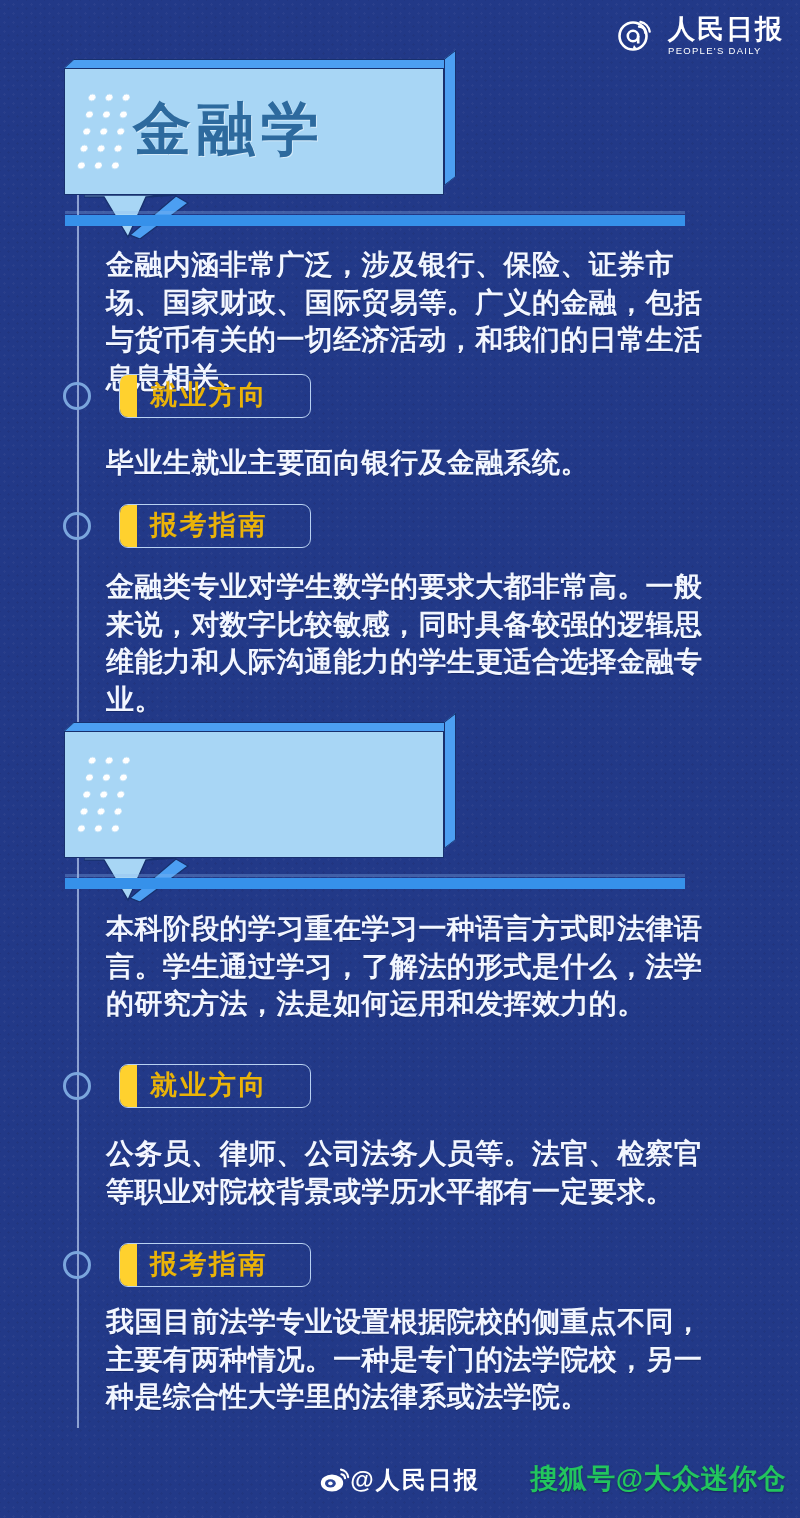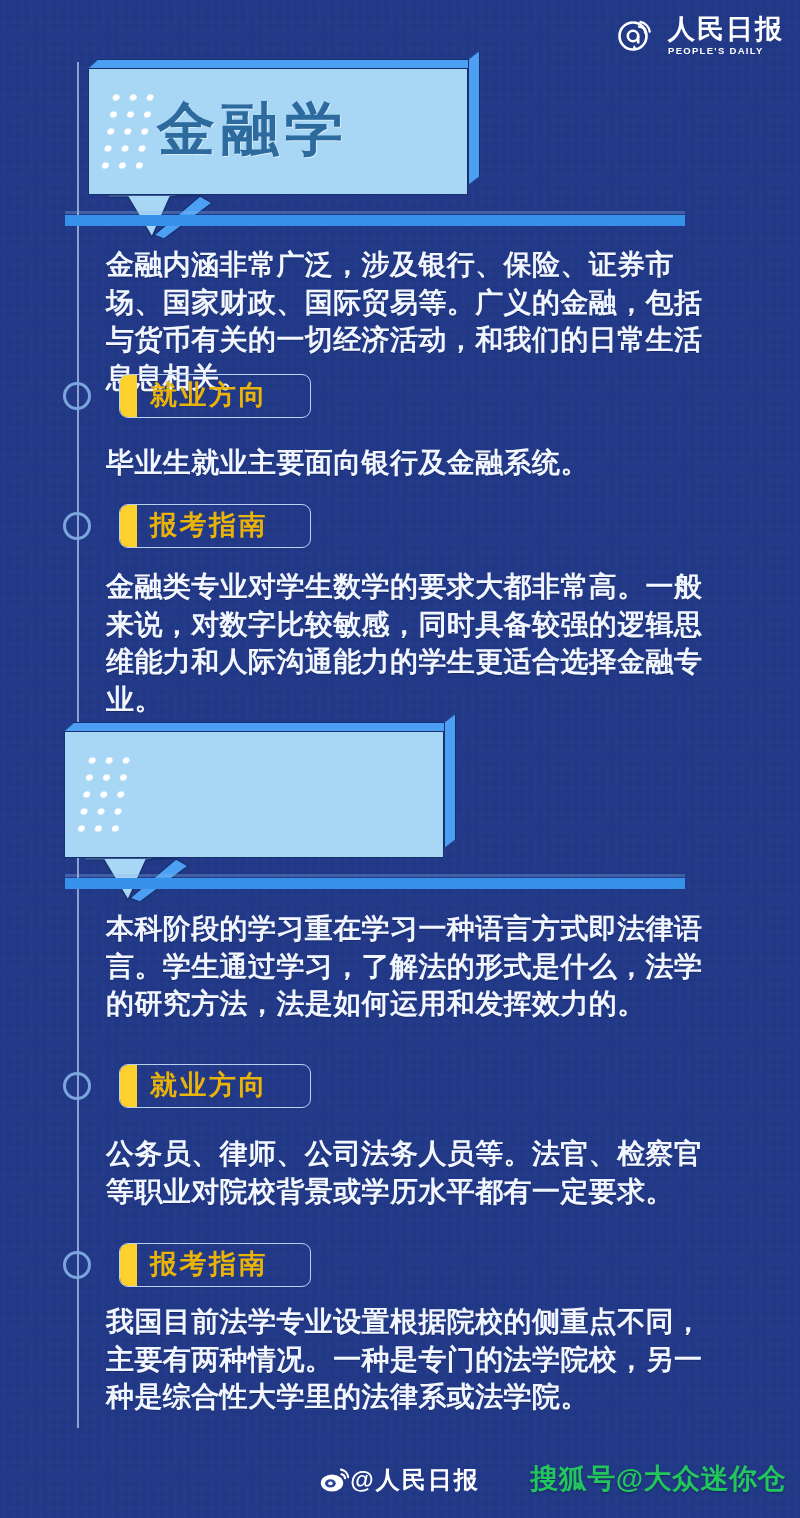--- a/index.html
+++ b/index.html
@@ -46,21 +46,21 @@
     flex:0 0 auto;
   }
   .brand-at svg{display:block}
   .brand-text-wrap{ display:flex; flex-direction:column; align-items:flex-start; }
   .brand-cn{
     font-size:27px; font-weight:bold; letter-spacing:2px;
     line-height:1.02; color:#fff;
   }
   .brand-en{
     font-size:9.5px; letter-spacing:1.3px; color:#fff;
-    margin-top:1px; font-weight:bold;
+    margin-top:1px; font-weight:normal;
   }
 
   
   .timeline-rail{
     position:absolute;
     left:77px; top:62px;
     width:1.6px;
     height:1366px;
     background:rgba(207,226,255,.62);
     z-index:2;
@@ -251,21 +251,21 @@
   <div class="brand-text-wrap">
     <div class="brand-cn">人民日报</div>
     <div class="brand-en">PEOPLE'S DAILY</div>
   </div>
 </div>
 
 <div class="timeline-rail"></div>
 
 <div class="section">
 
-  <div class="title-card-wrap" style="top:68px;margin-left:24px;">
+  <div class="title-card-wrap" style="top:68px;">
     <div class="card-side-top"></div>
     <div class="card-side"></div>
     <div class="title-card">
       <div class="card-dots"></div>
       <div class="card-title">金融学</div>
     </div>
     <div class="card-tail">
       <svg viewBox="0 0 110 44" width="110" height="44">
         <polygon points="0,0 92,0 62,2 44,42 20,2 0,2" fill="#a8d6f5" stroke="#17306e" stroke-width="1.4"></polygon>
         <polygon points="46,40 92,1 104,8 56,44" fill="#4c9ff2" stroke="#17306e" stroke-width="1.3"></polygon>

